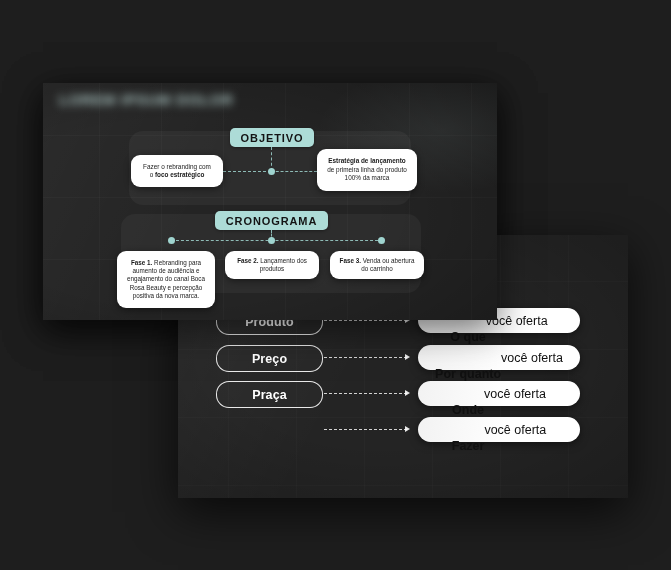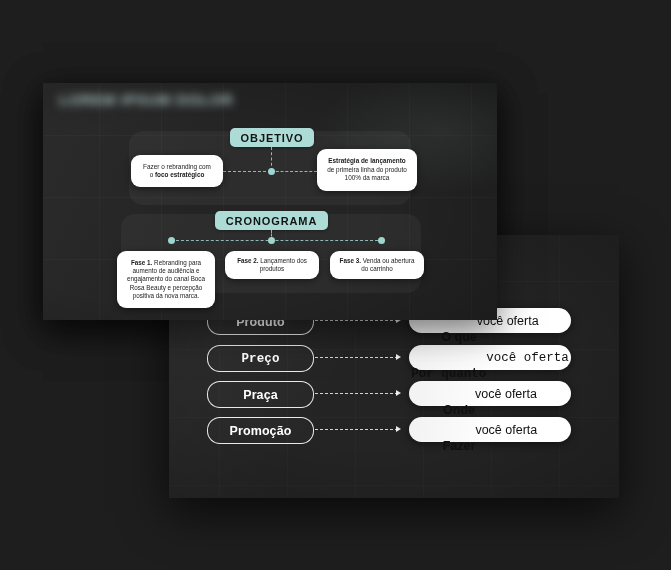--- a/index.html
+++ b/index.html
@@ -85,21 +85,21 @@
   }
   .vline{
     position:absolute;width:0;border-left:1px dashed #9fd4cf;opacity:.85;
   }
   .hline{
     position:absolute;height:0;border-top:1px dashed #9fd4cf;opacity:.85;
   }
 
   
   .slide2{
-    position:absolute;left:169px;top:235px;width:450px;height:263px;
+    position:absolute;left:178px;top:235px;width:450px;height:263px;
     background:
       linear-gradient(118deg, rgba(255,255,255,.05) 0%, rgba(255,255,255,0) 42%),
       radial-gradient(ellipse 150px 120px at 12% 12%, rgba(255,255,255,.055), rgba(0,0,0,0) 70%),
       #242424;
     overflow:hidden;
     box-shadow:0 14px 44px rgba(0,0,0,.7);
   }
   .slide2 .grid{
     position:absolute;inset:0;
     background-image:
@@ -223,21 +223,21 @@
         <span>Produto</span>
       </div>
       <div class="p-conn"></div>
       <div class="p-arrow"></div>
       <div class="p-val">
         <b>O que</b>
           <span class="lite"> você oferta</span>
       </div>
     </div>
 
-    <div class="p-row" style="top:110px;font-family:Liberation Mono, monospace;">
+    <div class="p-row" style="top:110px;">
       <div class="p-pill">
         <span>Preço</span>
       </div>
       <div class="p-conn"></div>
       <div class="p-arrow"></div>
       <div class="p-val">
         <b>Por quanto</b>
           <span class="lite"> você oferta</span>
       </div>
     </div>
@@ -248,23 +248,20 @@
       </div>
       <div class="p-conn"></div>
       <div class="p-arrow"></div>
       <div class="p-val">
         <b>Onde</b>
           <span class="lite"> você oferta</span>
       </div>
     </div>
 
     <div class="p-row" style="top:182px;">
-      <div class="p-pill">
-        <span>Promoção</span>
-      </div>
       <div class="p-conn"></div>
       <div class="p-arrow"></div>
       <div class="p-val">
         <b>Fazer</b>
           <span class="lite"> você oferta</span>
       </div>
     </div>
   </div>
 
   <div class="slide1" style="z-index:5;">

